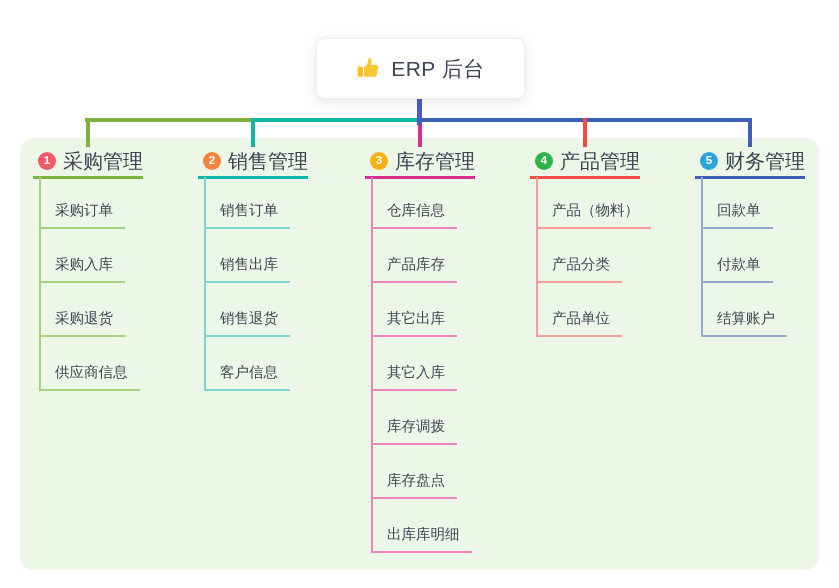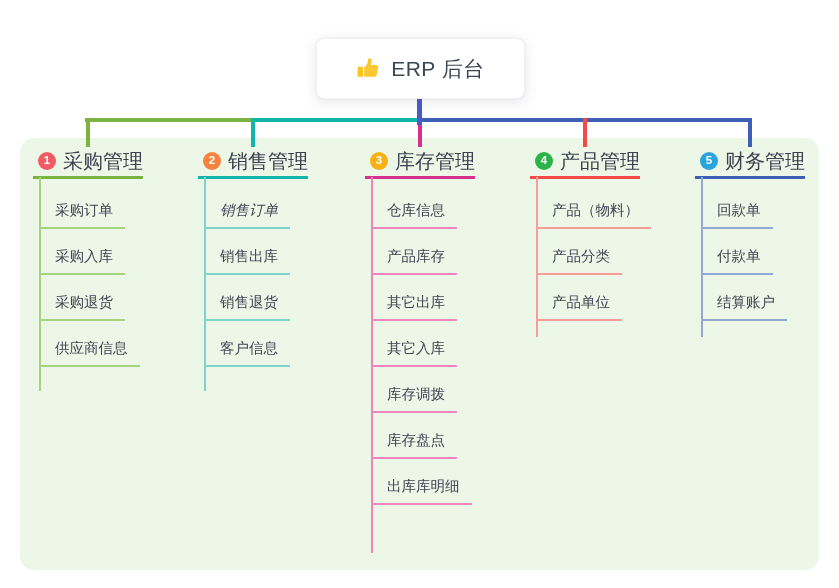--- a/index.html
+++ b/index.html
@@ -19,21 +19,21 @@
 
   .branch{position:absolute;top:146px;width:110px;z-index:3;}
   .branch-header{height:33px;display:flex;align-items:center;gap:7px;padding-left:5px;
     box-sizing:border-box;border-bottom:3px solid;cursor:default;}
   .badge{width:18px;height:18px;border-radius:50%;color:#fff;font-size:11.5px;font-weight:bold;
     display:flex;align-items:center;justify-content:center;flex:0 0 18px;line-height:1;}
   .branch-label{font-size:20px;color:#3a4150;white-space:nowrap;}
 
   .children{position:relative;}
   .vline{position:absolute;left:6px;top:-2px;width:2px;}
-  .child-row{height:46px;display:flex;align-items:flex-end;}
+  .child-row{height:54px;display:flex;align-items:flex-end;}
   .child-row.first{height:50px;}
   .child-label{display:inline-block;margin-left:6px;padding:0 12px 7px 16px;border-bottom:2px solid;
     font-size:14.5px;color:#3d4553;white-space:nowrap;}
 </style>
 </head>
 <body>
 
 <div class="canvas">
   <div class="panel" id="panel" style="background: rgb(237, 247, 231);"></div>
 
@@ -81,21 +81,21 @@
         </div>
       </div>
       <div class="branch" style="left: 198px;">
         <div class="branch-header" style="border-bottom-color: rgb(17, 181, 169);">
           <span class="badge" style="background: rgb(245, 130, 61);">2</span>
           <span class="branch-label">销售管理</span>
         </div>
         <div class="children">
           <div class="vline" style="background: rgb(126, 212, 203); height: 214px;"></div>
           <div class="child-row first">
-            <span class="child-label" style="border-bottom-color: rgb(126, 212, 203); font-style: italic;">销售订单</span>
+            <span class="child-label" style="border-bottom-color: rgb(126, 212, 203);">销售订单</span>
           </div>
           <div class="child-row">
             <span class="child-label" style="border-bottom-color: rgb(126, 212, 203);">销售出库</span>
           </div>
           <div class="child-row">
             <span class="child-label" style="border-bottom-color: rgb(126, 212, 203);">销售退货</span>
           </div>
           <div class="child-row">
             <span class="child-label" style="border-bottom-color: rgb(126, 212, 203); text-align: center;">客户信息</span>
           </div>

